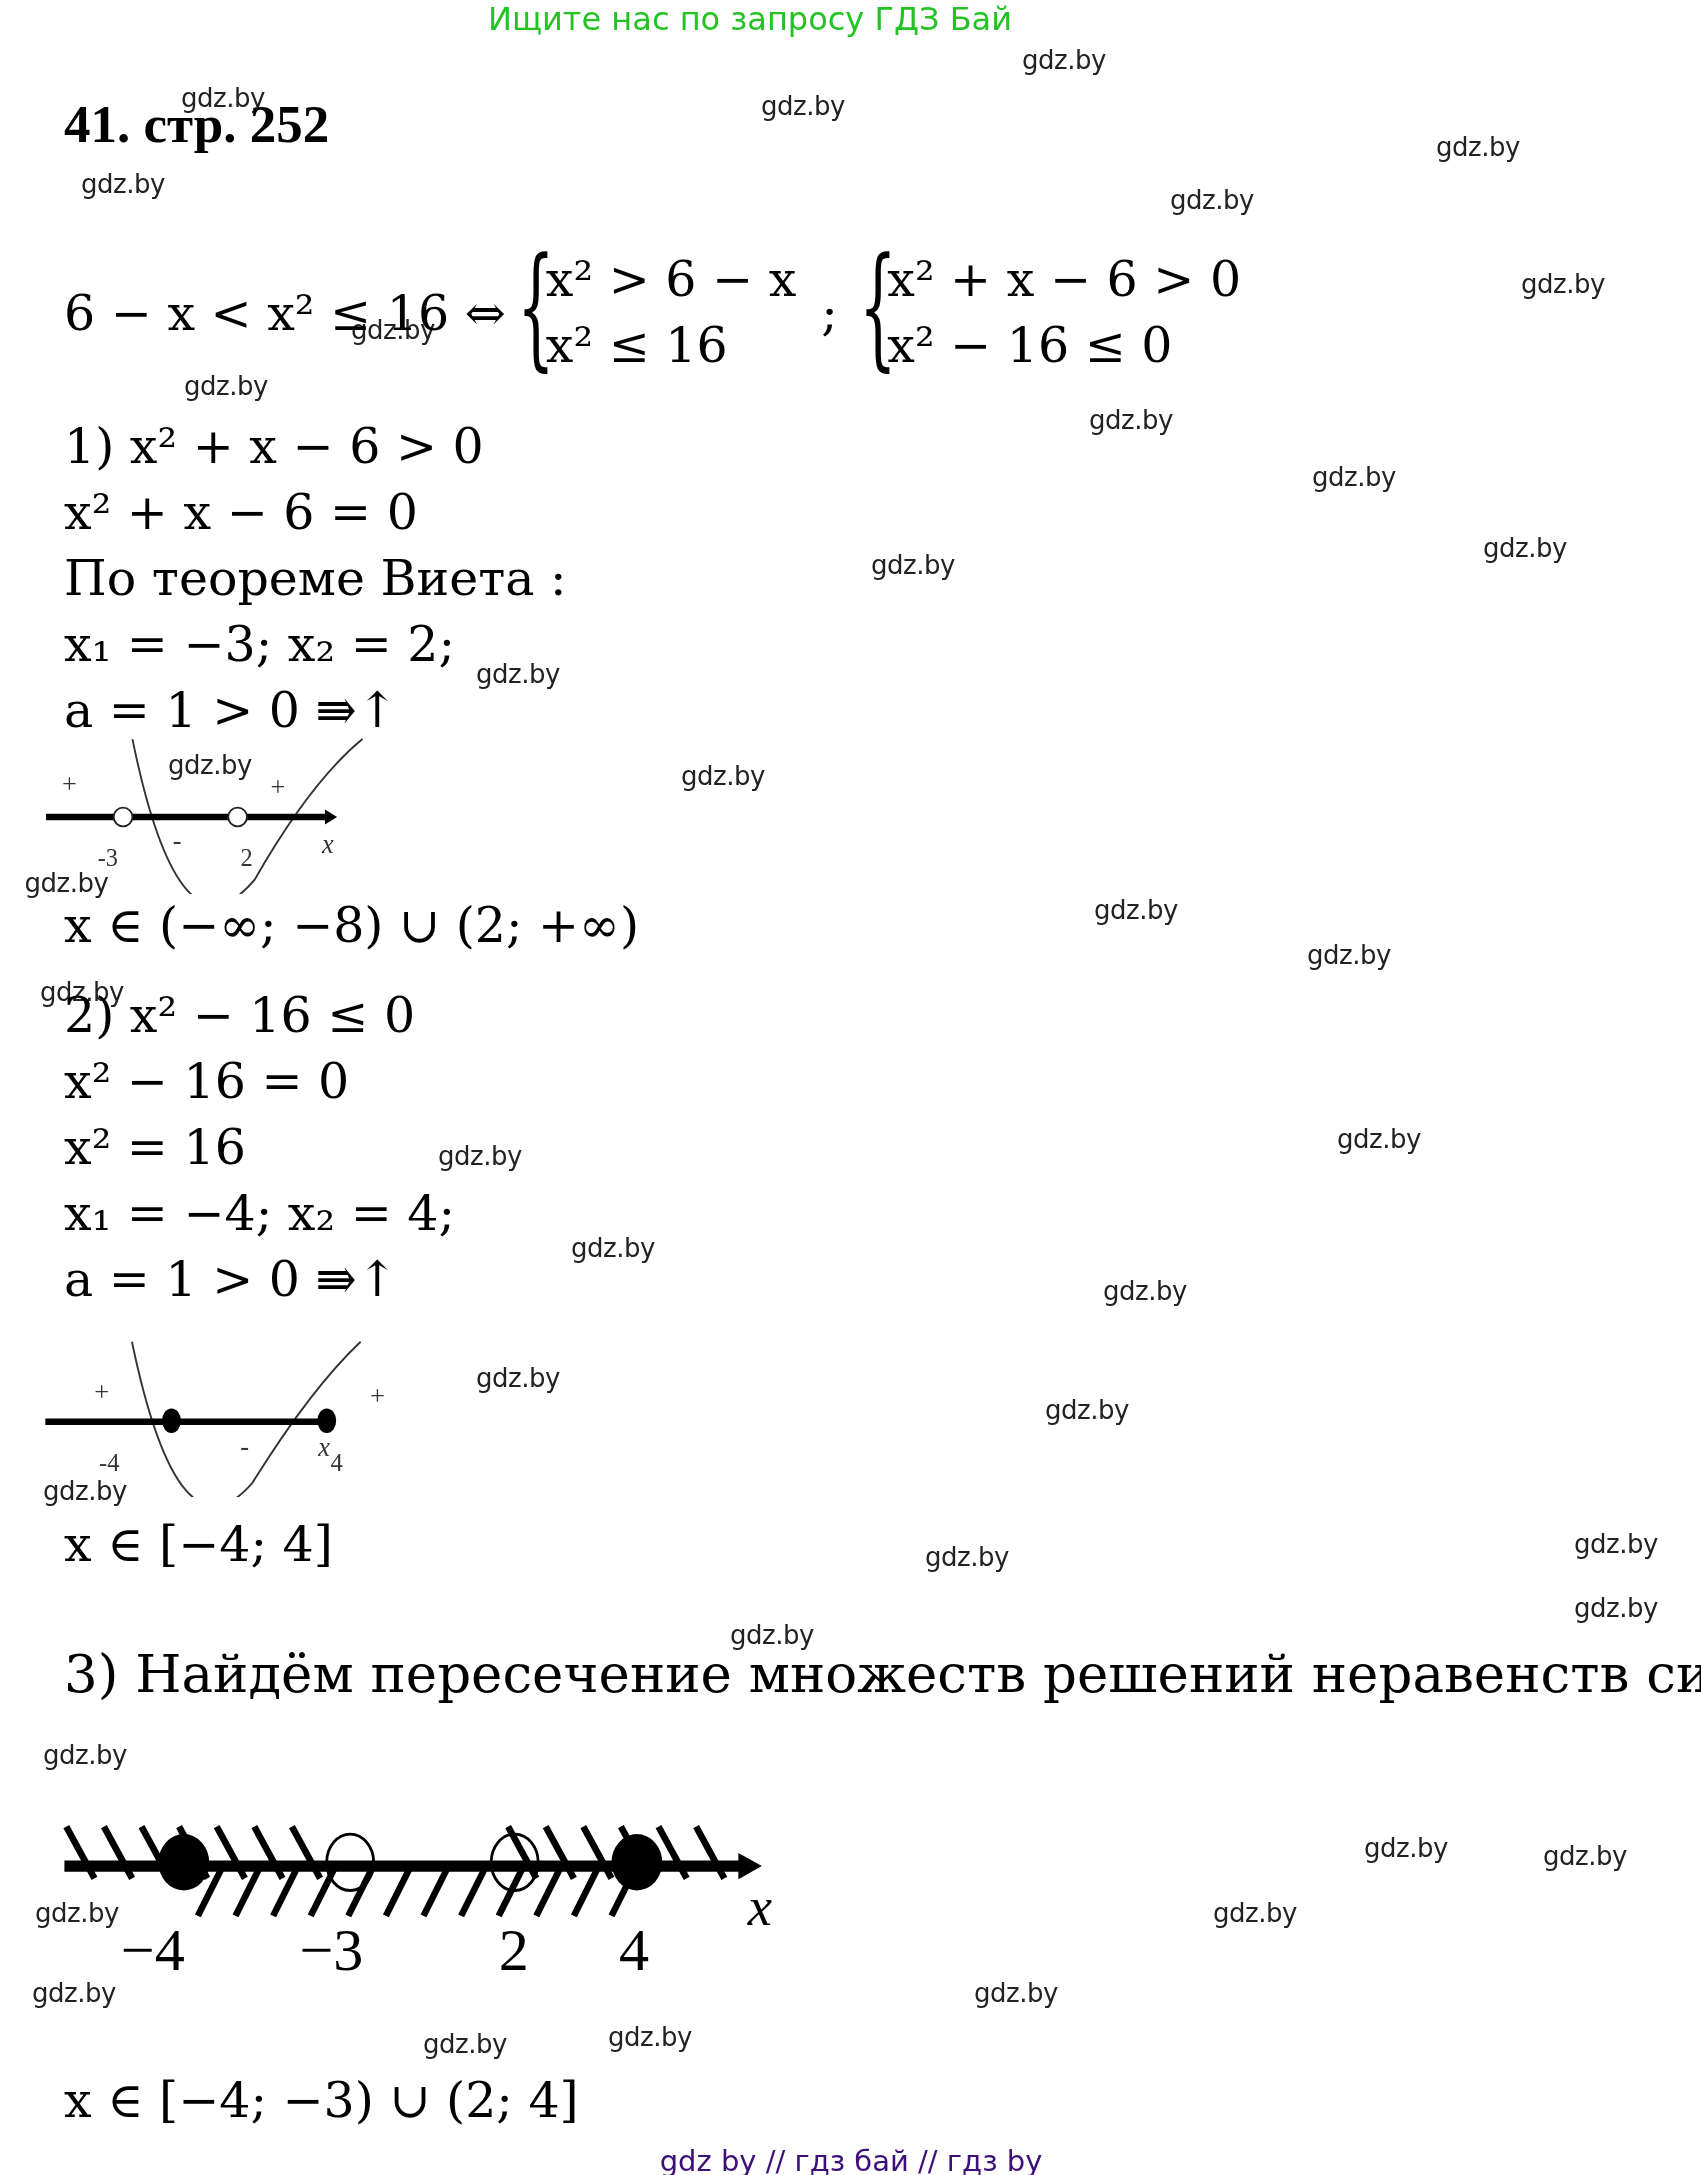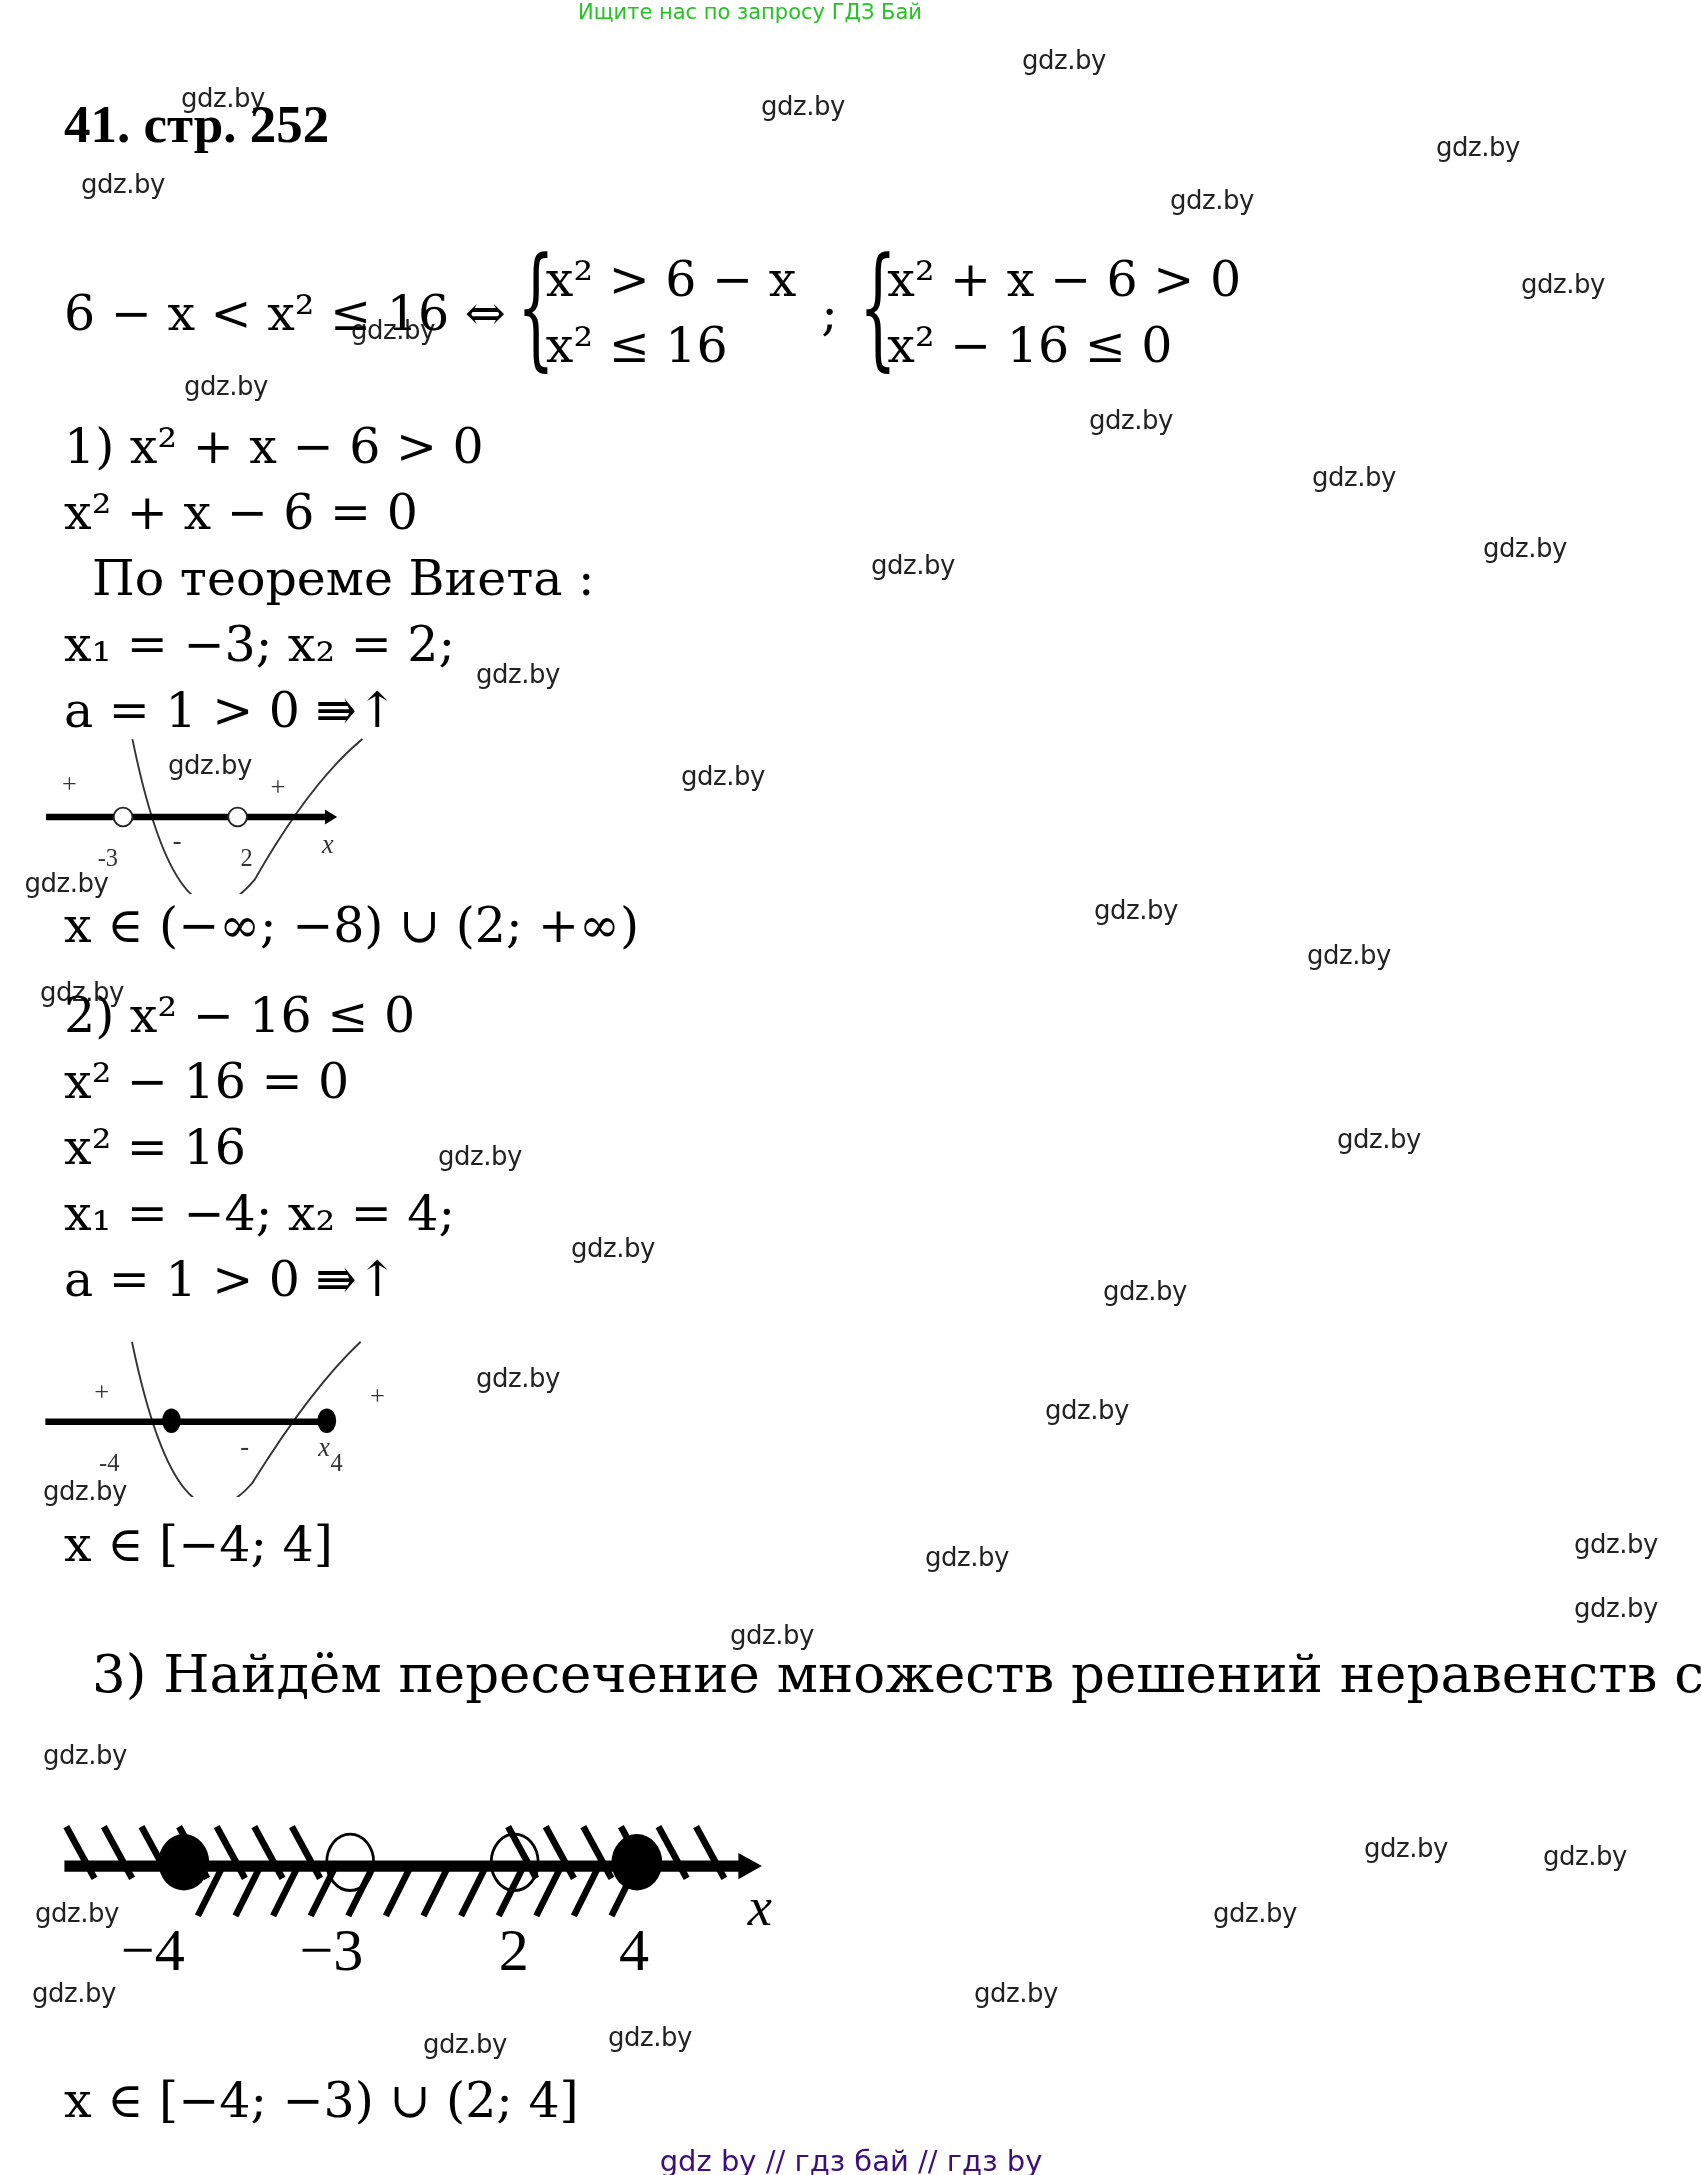--- a/index.html
+++ b/index.html
@@ -1,25 +1,25 @@
 <!DOCTYPE html>
 <html style="font-size:15px"><head>
 <meta charset="utf-8">
 <style>
   html, body { margin:0; padding:0; background:#ffffff; }
   body { width:1702px; height:2175px; position:relative; overflow:hidden; color:#000; }
   .abs { position:absolute; white-space:nowrap; }
-  .header-ad { left:0; width:1500px; top:0; text-align:center; font-family:"DejaVu Sans", sans-serif; font-size:21px; color:#22c322; }
+  .header-ad { left:0; width:1500px; top:0; text-align:center; font-family:"DejaVu Sans", sans-serif; font-size:32px; color:#22c322; }
   .footer-ad { left:0; width:1702px; top:2144px; text-align:center; font-family:"DejaVu Sans", sans-serif; font-size:29px; color:#3d0f78; }
   .wm { font-family:"DejaVu Sans", sans-serif; font-size:26px; color:#222; letter-spacing:-0.5px;text-align:center; }
   .title { font-family:"Liberation Serif", serif; font-weight:bold; font-size:53px; left:64px; top:94px; }
   .math { font-family:"DejaVu Serif", serif; font-size:49px; }
   .sys { display:inline-block; position:relative; vertical-align:middle; padding-left:24.5px; line-height:66px; }
   .sys .brace { position:absolute; left:-3.8px; top:-7.5px; font-size:132px; font-family:"DejaVu Serif", serif; line-height:132px; transform:scaleX(0.45); transform-origin:left top; }
-  .text-ru { font-family:"DejaVu Serif", serif; font-size:49px;margin-left:28px; }
+  .text-ru { font-family:"DejaVu Serif", serif; font-size:49px; }
   svg text { font-family:"Liberation Serif", serif; }
 </style>
 </head>
 <body>
 
 <div class="abs header-ad">Ищите нас по запросу ГДЗ Бай</div>
 
 <div>
   <span class="abs wm" style="left:1022px;top:45px">gdz.by</span>
   <span class="abs wm" style="left:181px;top:83px">gdz.by</span>

